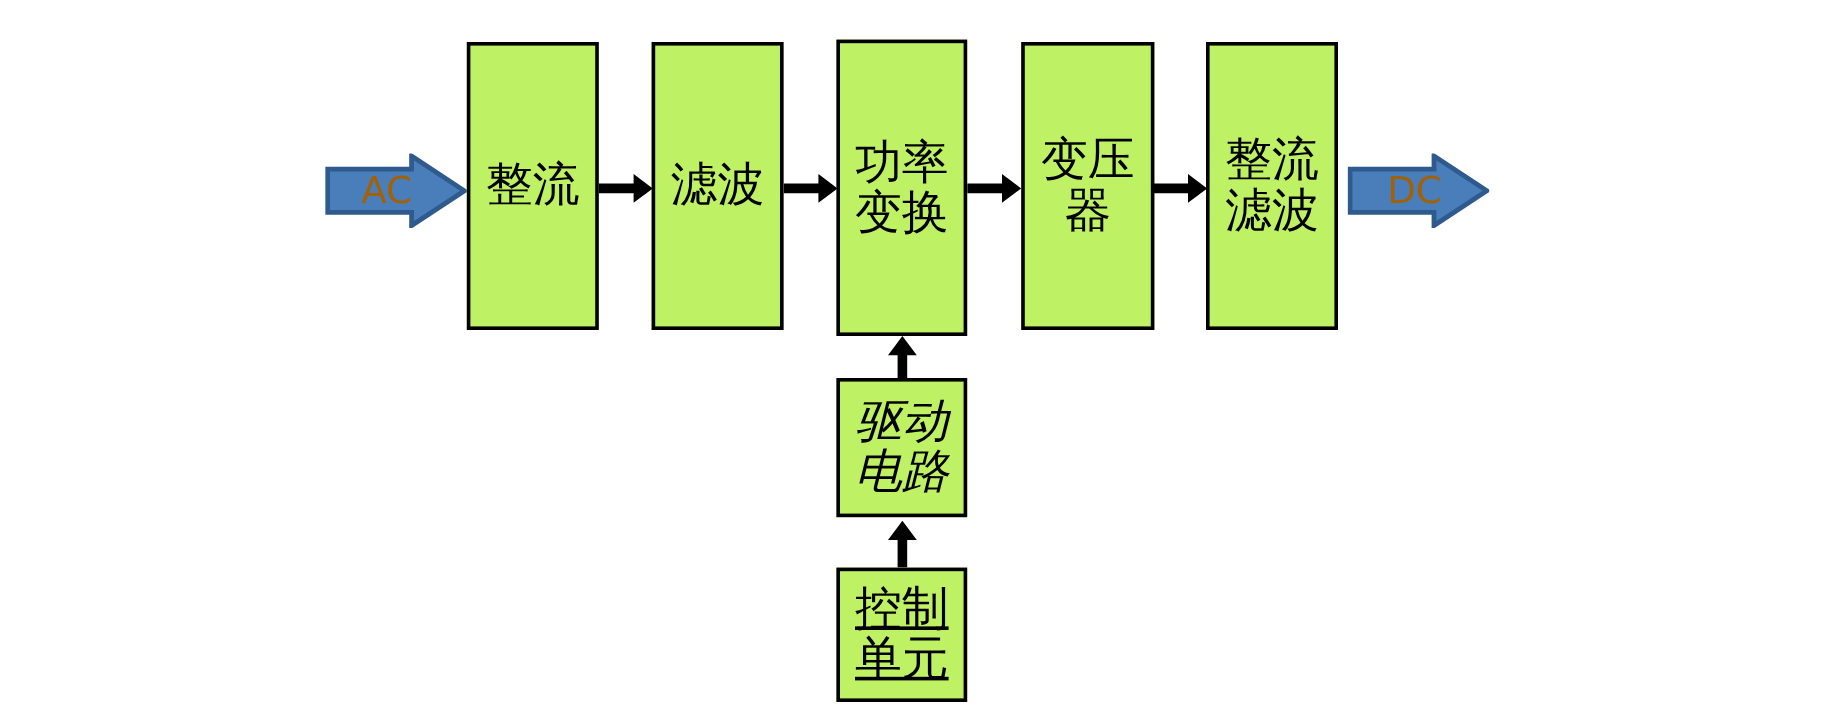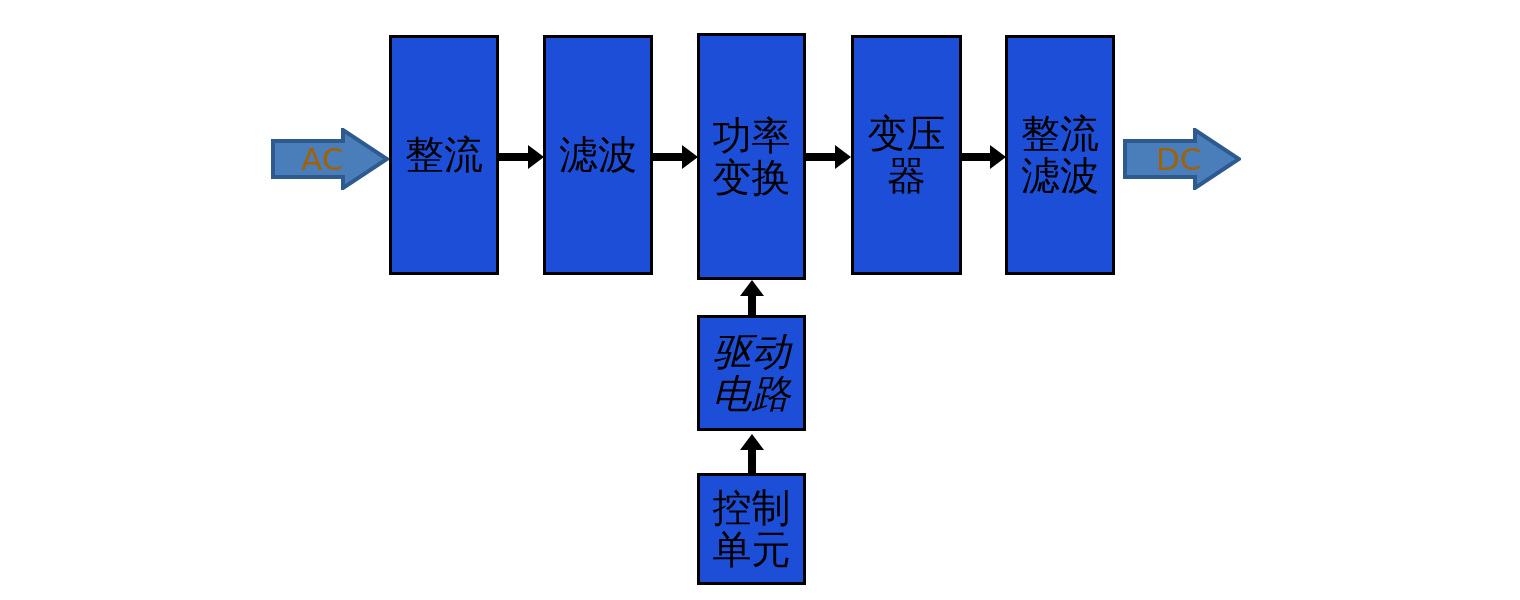--- a/index.html
+++ b/index.html
@@ -13,21 +13,21 @@
     height: 600px;
     background: #ffffff;
     overflow: hidden;
     font-family: "DejaVu Serif", "Liberation Serif", serif;
   }
 
   
   .pbox {
     position: absolute;
     box-sizing: border-box;
-    background: #1d4ed8;
+    background: #bef264;
     border: 3px solid #000000;
     display: flex;
     align-items: center;
     justify-content: center;
   }
   .pbox-label {
     font-family: "DejaVu Serif", "Liberation Serif", serif;
     font-size: 39px;
     line-height: 1.07;
     color: #000000;
@@ -152,18 +152,18 @@
     <div class="pbox-label">驱动
 电路</div>
   </div>
 
   <div class="varrow" style="left:738px; top:434px; width:28px; height:40px;">
     <svg width="28" height="40" viewBox="0 0 28 40">
       <polygon points="10,39 10,16 2,16 14,0 26,16 18,16 18,39" fill="#000000"></polygon>
     </svg>
   </div>
 
-  <div class="pbox" style="left:697px; top:473px; width:109px; height:112px;">
+  <div class="pbox" style="left:697px; top:473px; width:109px; height:112px;text-decoration:underline;">
     <div class="pbox-label">控制
 单元</div>
   </div>
 
 </div>
 
 </body></html>

